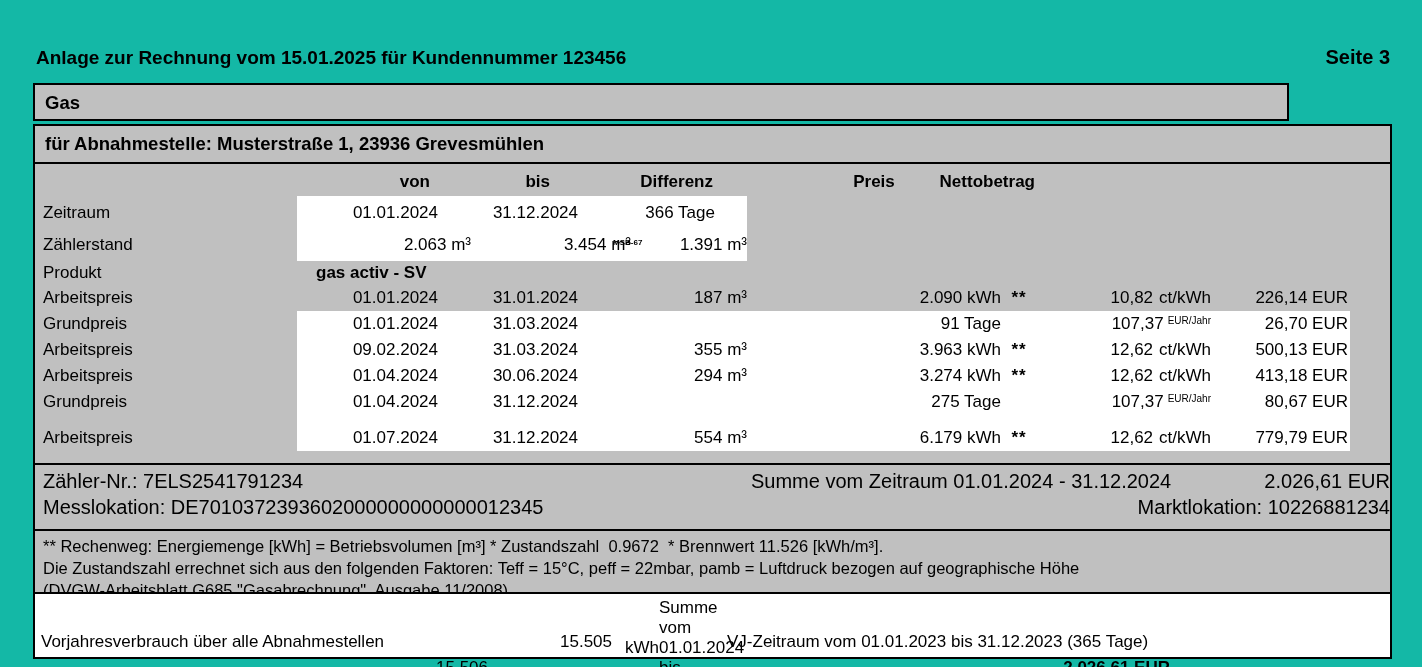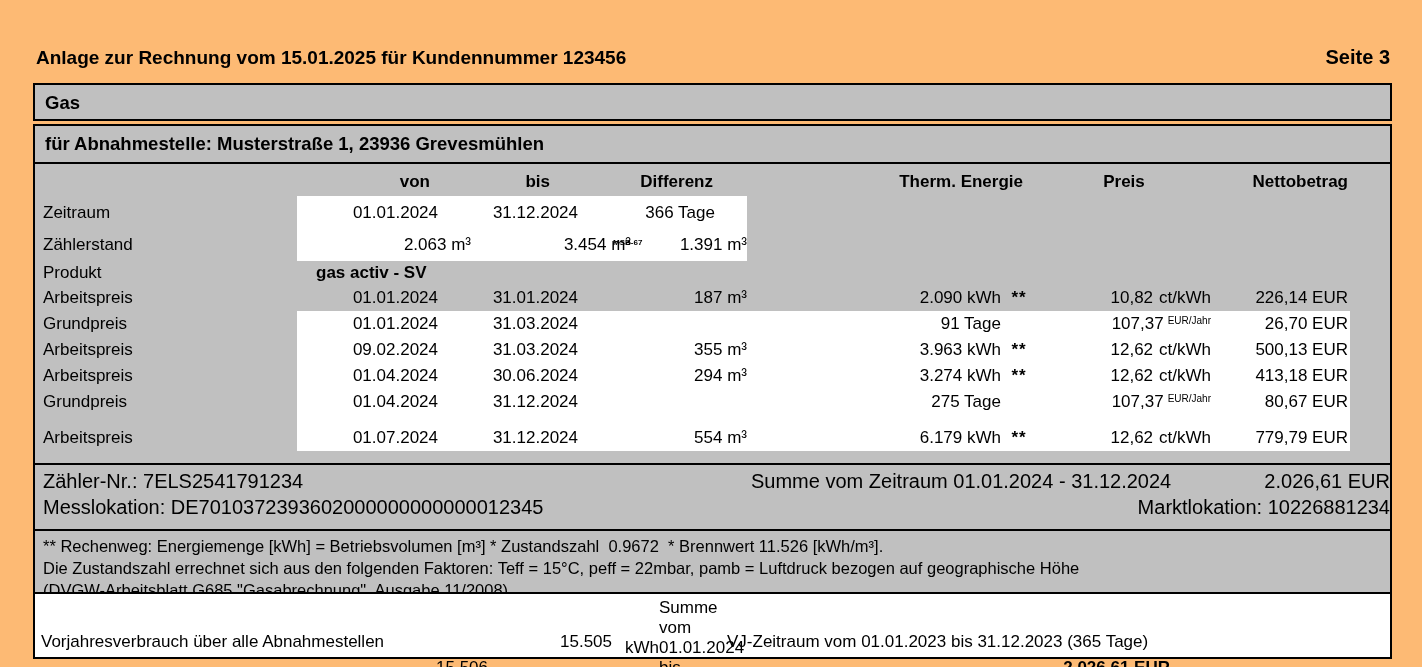--- a/index.html
+++ b/index.html
@@ -1,25 +1,25 @@
 <!DOCTYPE html>
 <html><head>
 <meta charset="utf-8">
 <style>
   html,body{margin:0;padding:0;}
   body{background:#fff;font-family:"Liberation Sans",sans-serif;color:#000;}
-  .page{position:relative;width:1422px;height:667px;background:#fdba74;overflow:hidden;text-decoration:underline;}
+  .page{position:relative;width:1422px;height:667px;background:#14b8a6;overflow:hidden;text-decoration:underline;}
 
   
   .titlebar{position:absolute;left:36px;top:46px;width:1354px;display:flex;justify-content:space-between;align-items:baseline;}
   .doc-title{font-size:19px;font-weight:bold;}
   .page-no{font-size:20px;font-weight:bold;}
 
   
-  .gasbox{position:absolute;left:33px;top:83px;width:1359px;height:38px;background:#c0c0c0;border:2px solid #000;box-sizing:border-box;font-size:18.5px;font-weight:bold;padding:7px 0 0 10px;}
+  .gasbox{position:absolute;left:33px;top:83px;width:1256px;height:38px;background:#c0c0c0;border:2px solid #000;box-sizing:border-box;font-size:18.5px;font-weight:bold;padding:7px 0 0 10px;}
   .mainbox{position:absolute;left:33px;top:124px;width:1359px;background:#c0c0c0;border:2px solid #000;box-sizing:border-box;}
   .sec-abn{height:38px;border-bottom:2px solid #000;font-size:18.5px;font-weight:bold;padding:7px 0 11px 10px;box-sizing:border-box;}
 
   
   .tbl{border-bottom:2px solid #000;padding:4px 0 12px 0;}
   .hrow,.trow{display:grid;grid-template-columns:262px 141px 140px 169px 254px 36px 174px 139px;align-items:center;}
   .hrow{height:28px;font-weight:bold;font-size:17px;}
   .trow{height:26px;font-size:17px;}
   .r-zeit{height:33px;}
   .r-zaehl{height:32px;}
@@ -89,21 +89,20 @@
     <div class="sec-abn">
       <span>für Abnahmestelle: Musterstraße 1, 23936 Grevesmühlen</span>
     </div>
 
     <div class="tbl">
       <div class="hrow">
         <div class="c cl"></div>
         <div class="c h-von">von</div>
         <div class="c h-bis">bis</div>
         <div class="c h-diff">Differenz</div>
-        <div class="c h-therm">Therm. Energie</div>
         <div class="c h-preis">Preis</div>
         <div class="c h-netto">Nettobetrag</div>
       </div>
       <div id="tbody">
           <div class="trow r-zeit">
             <div class="c cl">Zeitraum</div>
             <div class="c num wc">01.01.2024</div>
             <div class="c num wc">31.12.2024</div>
             <div class="c num d-zeit wc">366 Tage</div>
             <div class="c num"></div>

